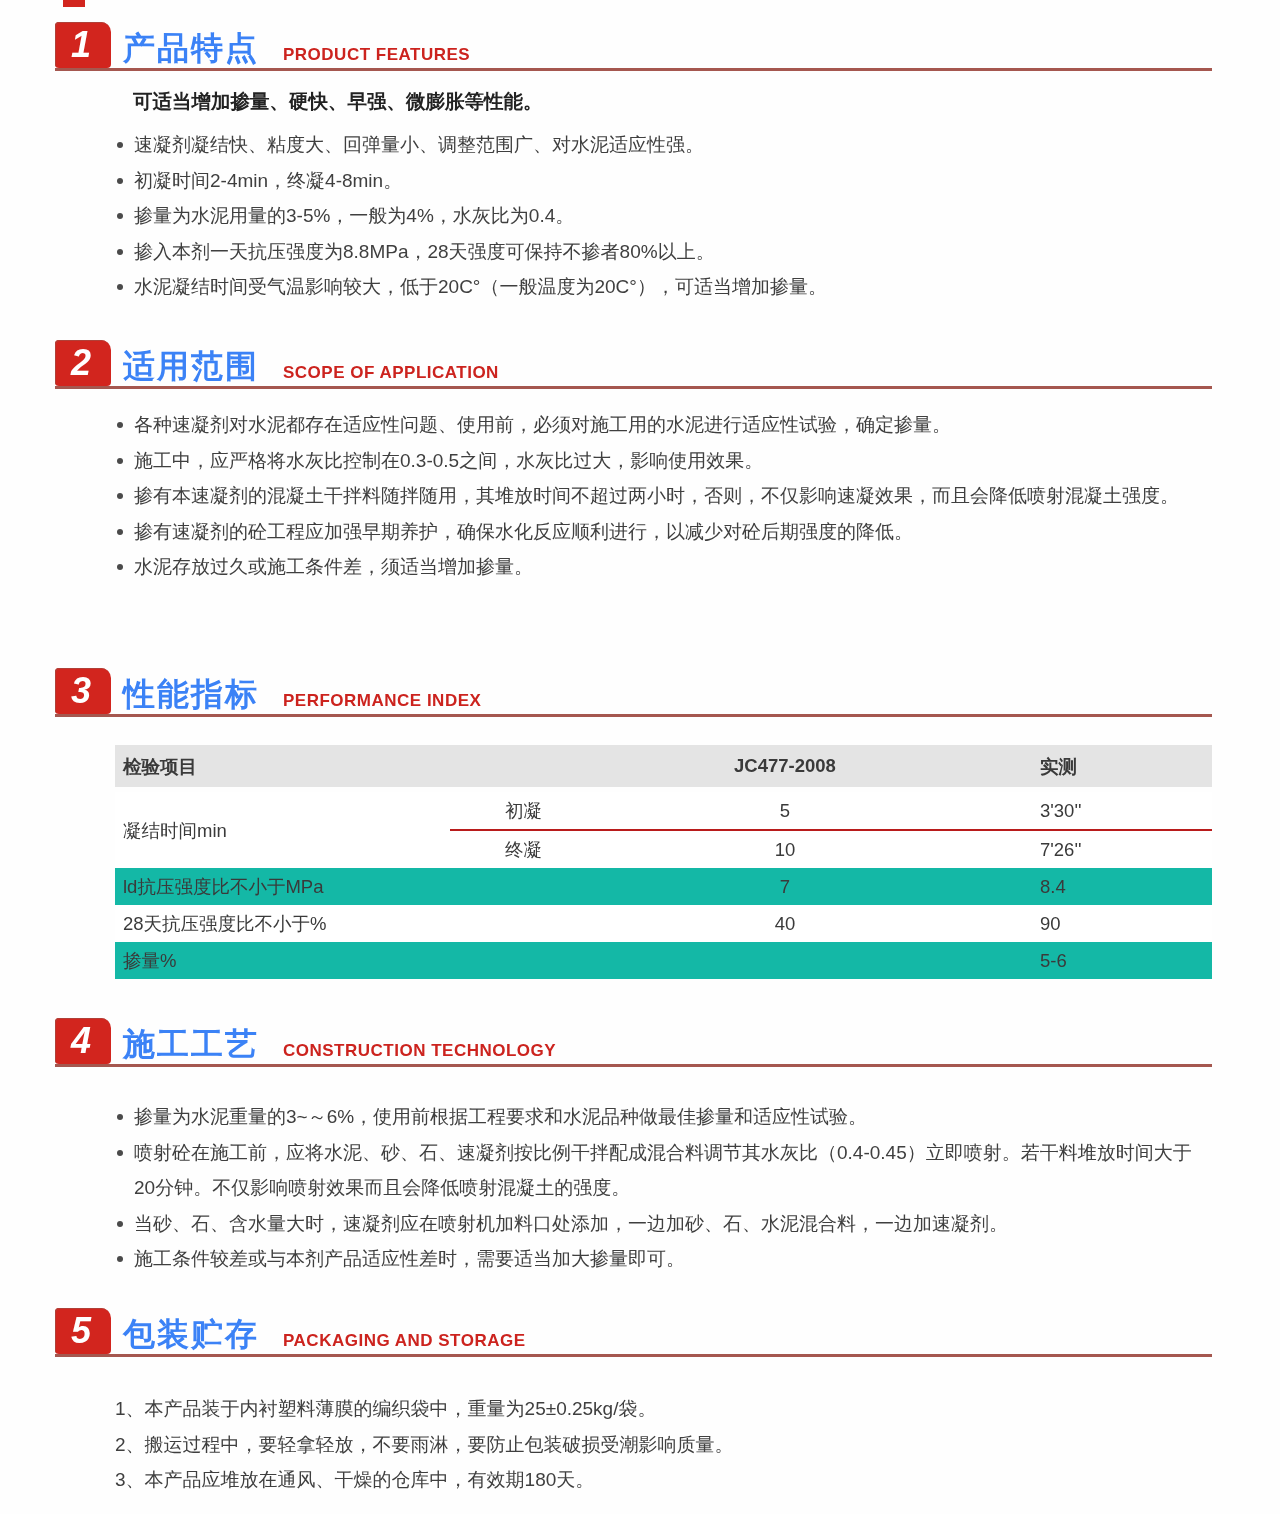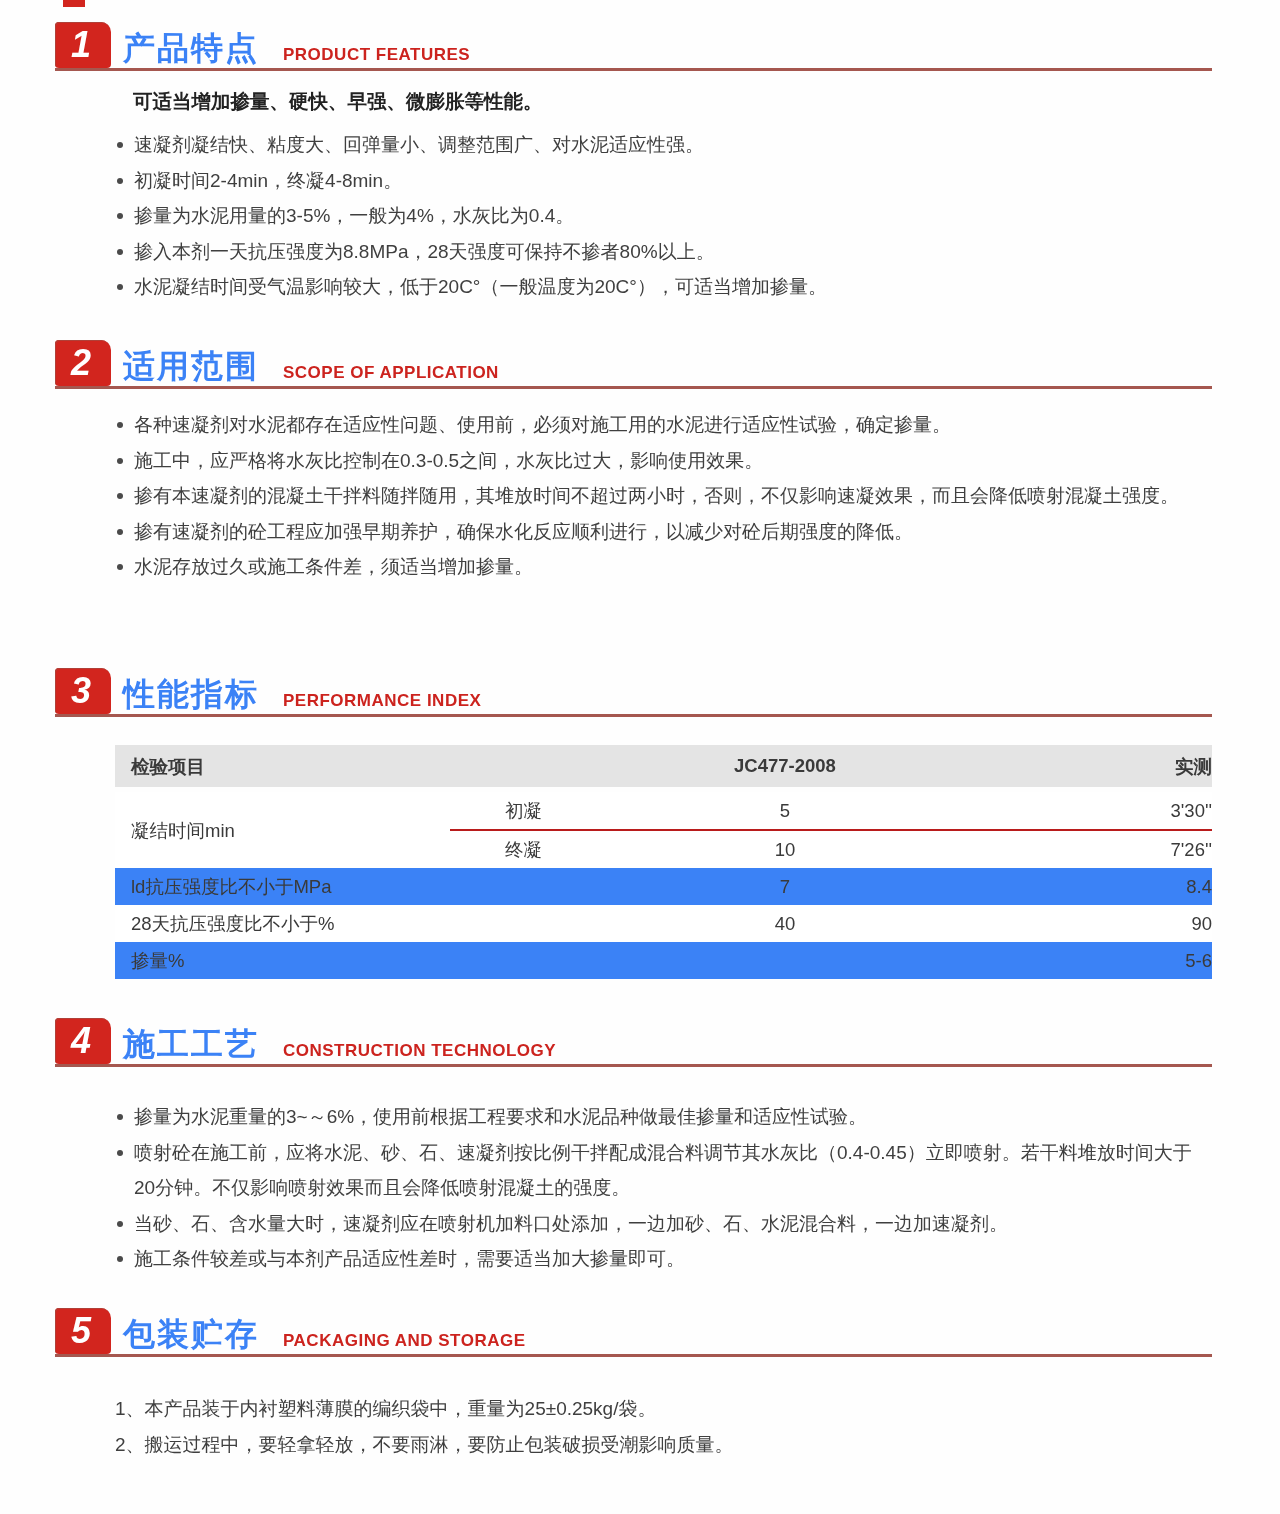--- a/index.html
+++ b/index.html
@@ -31,30 +31,30 @@
   ul.bullets li::before{content:"";position:absolute;left:2px;top:15px;width:6px;height:6px;
     border-radius:50%;background:#4a4a4a;}
 
   ol.numbered{list-style:none;margin:34px 68px 0 115px;padding:0;}
   ol.numbered li{font-size:19px;line-height:35.5px;color:#3f3f3f;}
 
   
   .ptable{margin:28px 68px 0 115px;font-size:18.5px;color:#3a3a3a;}
   .t-row{display:grid;grid-template-columns:335px 210px 250px 1fr;align-items:center;}
   .t-head{background:#e4e4e4;height:42px;font-weight:bold;margin-bottom:5px;}
-  .t-row .c1{padding-left:16px;}
+  .t-row .c1{padding-left:8px;}
   .t-row .c2{padding-left:55px;}
   .t-row .c3{text-align:center;}
-  .t-row .c4{padding-left:130px;text-align:right;}
+  .t-row .c4{padding-left:130px;}
   .t-setting{grid-template-columns:335px 1fr;background:#ffffff;}
   .sub-rows{display:block;}
   .sub-row{display:grid;grid-template-columns:210px 250px 1fr;align-items:center;height:37px;}
   .sub-row.divided{border-bottom:2px solid #b91c1c;}
   .t-simple{height:37px;}
-  .t-gray{background:#3b82f6;}
+  .t-gray{background:#14b8a6;}
   .t-white{background:#ffffff;}
 </style>
 </head>
 <body>
 
 <div class="top-sliver"></div>
 
 <div class="sec sec1">
   <div class="sec-header">
     <div class="num-box">
@@ -166,14 +166,15 @@
   <div class="sec-header">
     <div class="num-box">
       <span>5</span>
     </div>
     <div class="title-cn">包装贮存</div>
     <div class="title-en">PACKAGING AND STORAGE</div>
   </div>
   <ol class="numbered">
     <li>1、本产品装于内衬塑料薄膜的编织袋中，重量为25±0.25kg/袋。</li>
     <li>2、搬运过程中，要轻拿轻放，不要雨淋，要防止包装破损受潮影响质量。</li>
+    <li>3、本产品应堆放在通风、干燥的仓库中，有效期180天。</li>
   </ol>
 </div>
 
 </body></html>

